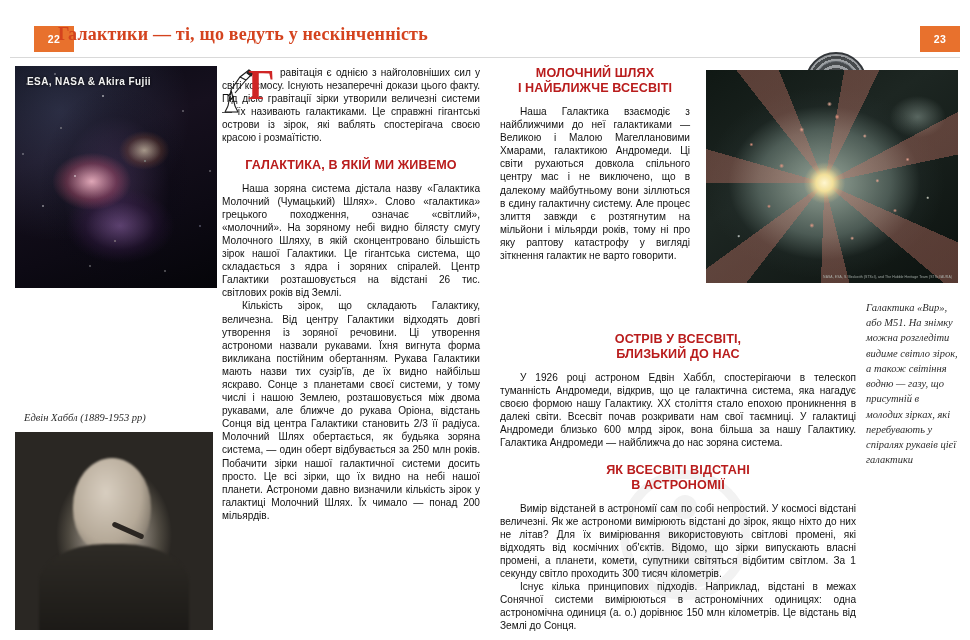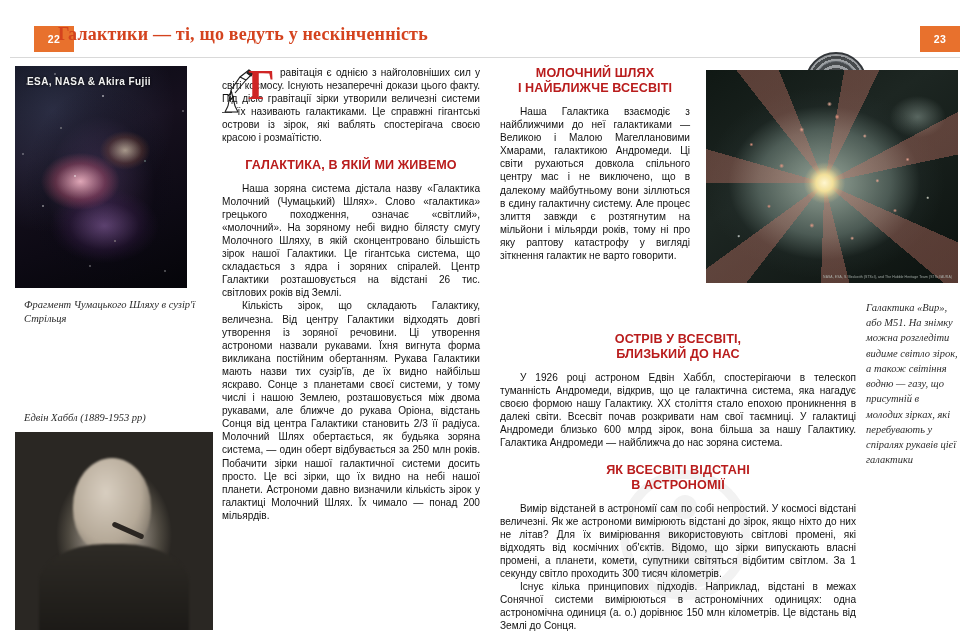--- a/index.html
+++ b/index.html
@@ -52,21 +52,21 @@
   
   .photo {
     position: absolute;
     overflow: hidden;
     background: #05050a;
   }
 
   
   #img-milkyway {
     left: 15px; top: 66px;
-    width: 172px; height: 222px;
+    width: 202px; height: 222px;
     background:
       radial-gradient(ellipse 55px 40px at 38% 52%, rgba(255,190,205,.85) 0%, rgba(210,90,120,.35) 45%, rgba(0,0,0,0) 72%),
       radial-gradient(ellipse 34px 26px at 64% 38%, rgba(255,235,200,.6) 0%, rgba(160,90,60,.25) 50%, rgba(0,0,0,0) 75%),
       radial-gradient(ellipse 70px 48px at 52% 72%, rgba(170,120,200,.45) 0%, rgba(60,30,80,.3) 50%, rgba(0,0,0,0) 78%),
       radial-gradient(ellipse 90px 120px at 50% 55%, rgba(90,60,110,.40) 0%, rgba(10,8,20,.2) 60%, rgba(0,0,0,0) 85%),
       radial-gradient(circle at 22% 20%, rgba(120,140,190,.25), rgba(0,0,0,0) 55%),
       linear-gradient(160deg, #0a0a14 0%, #16101e 35%, #0d0a14 70%, #050509 100%);
   }
   .starfield {
     position: absolute; inset: 0;
@@ -288,21 +288,20 @@
 
   <div class="folio-box folio-left">22</div>
   <div class="running-head">Галактики — ті, що ведуть у нескінченність</div>
   <div class="folio-box folio-right">23</div>
   <div class="rule"></div>
 
   <div class="photo" id="img-milkyway">
     <div class="starfield"></div>
     <div class="credit-label">ESA, NASA &amp; Akira Fujii</div>
   </div>
-  <div class="caption" id="cap-milkyway">Фрагмент Чумацького Шляху в сузір'ї Стрільця</div>
 
   <div class="photo" id="img-hubble">
     <div class="portrait-face"></div>
     <div class="portrait-body"></div>
     <div class="portrait-pipe"></div>
   </div>
   <div class="caption" id="cap-hubble">Едвін Хаббл (1889-1953 рр)</div>
 
   <div class="seal" id="seal-top"></div>
   <div class="photo" id="img-m51">

